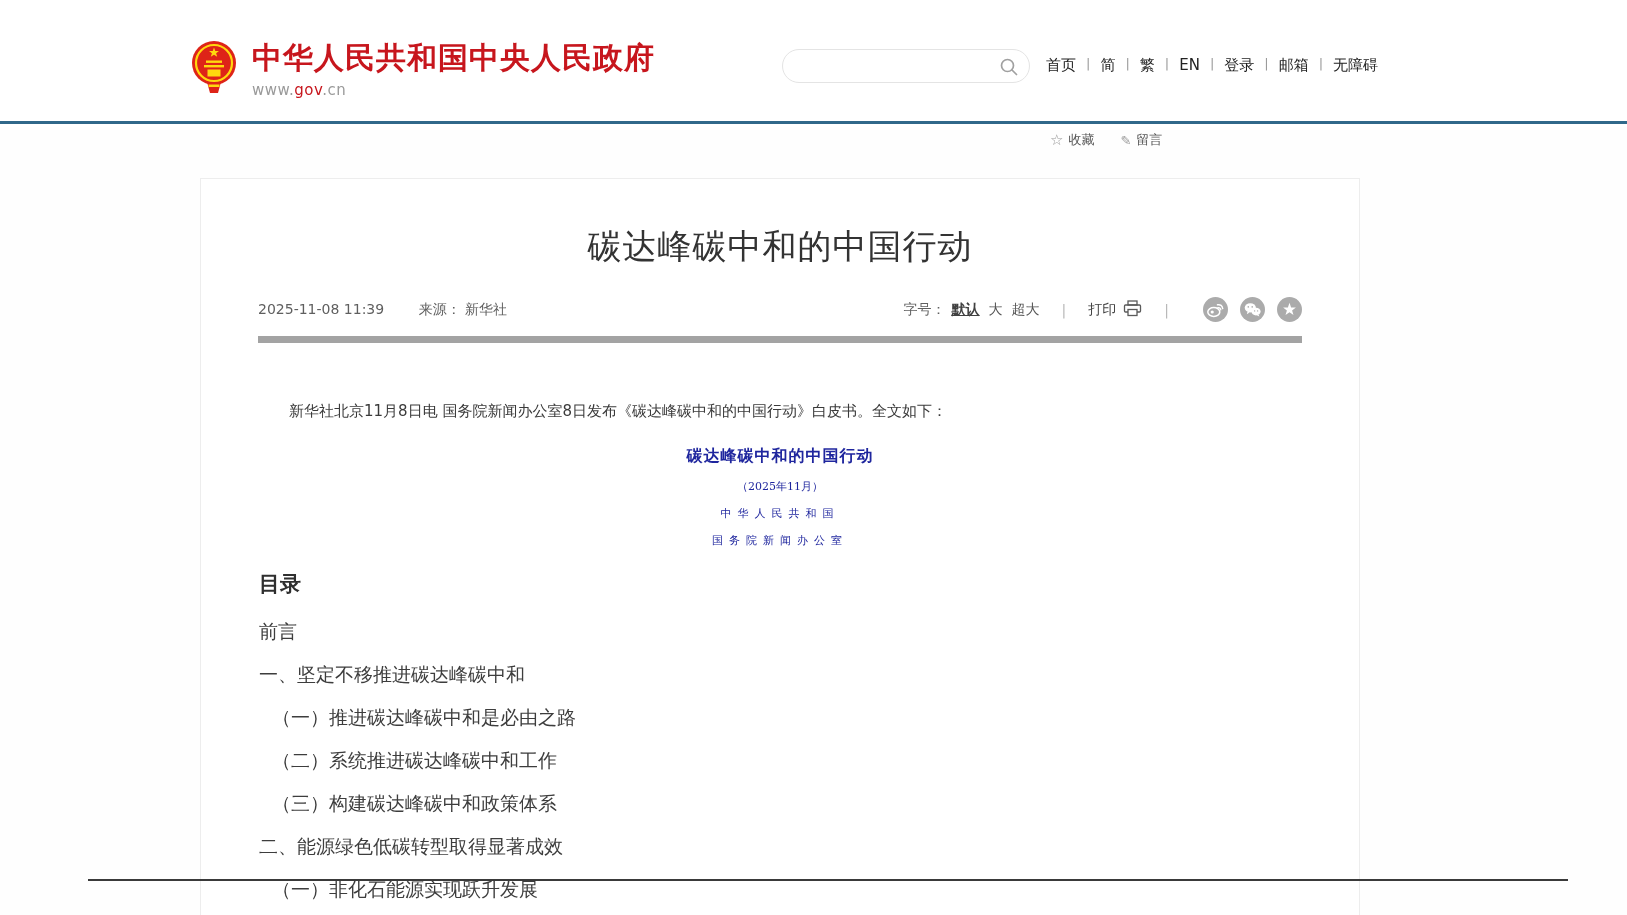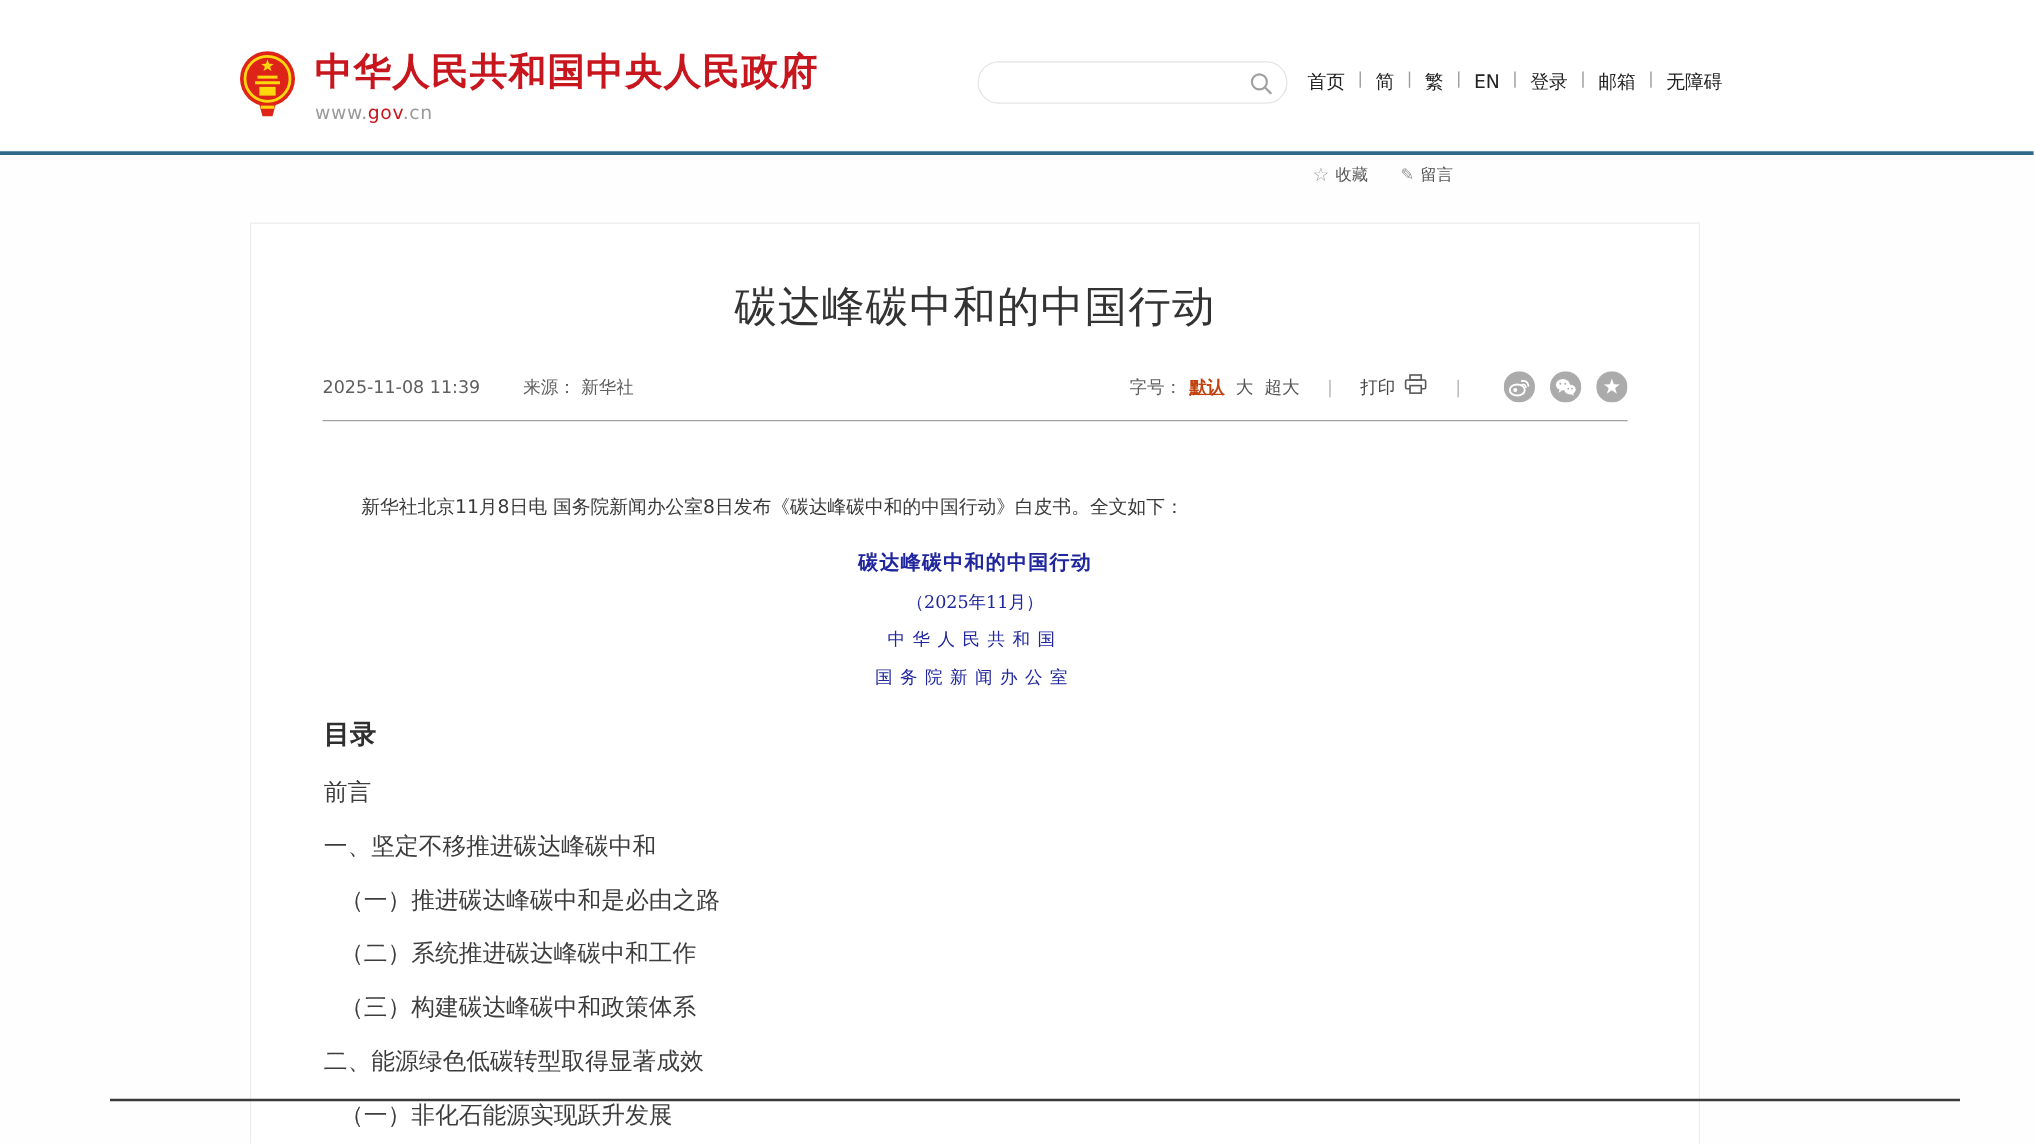--- a/index.html
+++ b/index.html
@@ -38,36 +38,36 @@
   .ic { font-size:15px; color:#999; line-height:1; }
   .ic.pencil { font-size:13px; }
 
   
   .content-card { position:absolute; left:200px; top:178px; width:1160px; height:770px;
     background:#fff; border:1px solid #ededed; }
   .article-title { margin-top:44px; text-align:center; font-size:34px; font-weight:500;
     color:#333; line-height:46px; letter-spacing:1px; }
 
   .meta-row { display:flex; justify-content:space-between; align-items:center;
-    margin:28px 57px 0; padding-bottom:14px; border-bottom:1px solid #a3a3a3;
+    margin:28px 57px 0; padding-bottom:14px; border-bottom:7px solid #a3a3a3;
     font-size:14px; color:#5f5f5f; }
   .src-label { margin-left:30px; }
   .meta-right { display:flex; align-items:center; }
   .fs-opt { color:#555; margin-left:9px; }
-  .fs-opt.active { color:#c2410c; font-weight:bold; text-decoration:underline; margin-left:6px; }
+  .fs-opt.active { color:#404040; font-weight:bold; text-decoration:underline; margin-left:6px; }
   .vsep { color:#b8b8b8; margin:0 22px; }
   .print { display:flex; align-items:center; gap:7px; color:#444;text-align:right; }
   .share { width:25px; height:25px; margin-left:12px; }
   .share svg { display:block; }
 
   .article-body { padding:57px 58px 0; font-size:15px; color:#3a3a3a; }
   .lead { text-indent:2em; line-height:22px; }
   .doc-title { margin-top:24px; text-align:center; color:#1f269e; font-weight:bold;
     font-size:16px; font-family:"DejaVu Serif","Liberation Serif",serif; letter-spacing:1px; }
-  .doc-line { margin-top:12px; text-align:center; color:#1f269e; font-size:14px;
+  .doc-line { margin-top:12px; text-align:center; color:#1f269e; font-size:11px;
     font-family:"DejaVu Serif","Liberation Serif",serif; }
   .doc-line.kai { letter-spacing:6px; }
   .toc-heading { margin-top:22px; font-size:21px; font-weight:bold; color:#2f2f2f; }
   .toc-item { margin-top:23px; font-size:19px; color:#3d3d3d; line-height:20px; }
   .toc-item.sub { padding-left:13px; }
 
   .bottom-rule { position:absolute; top:879px; left:88px; width:1480px; height:2px;
     background:#3a3a3a; z-index:5; }
 </style>
 </head>

